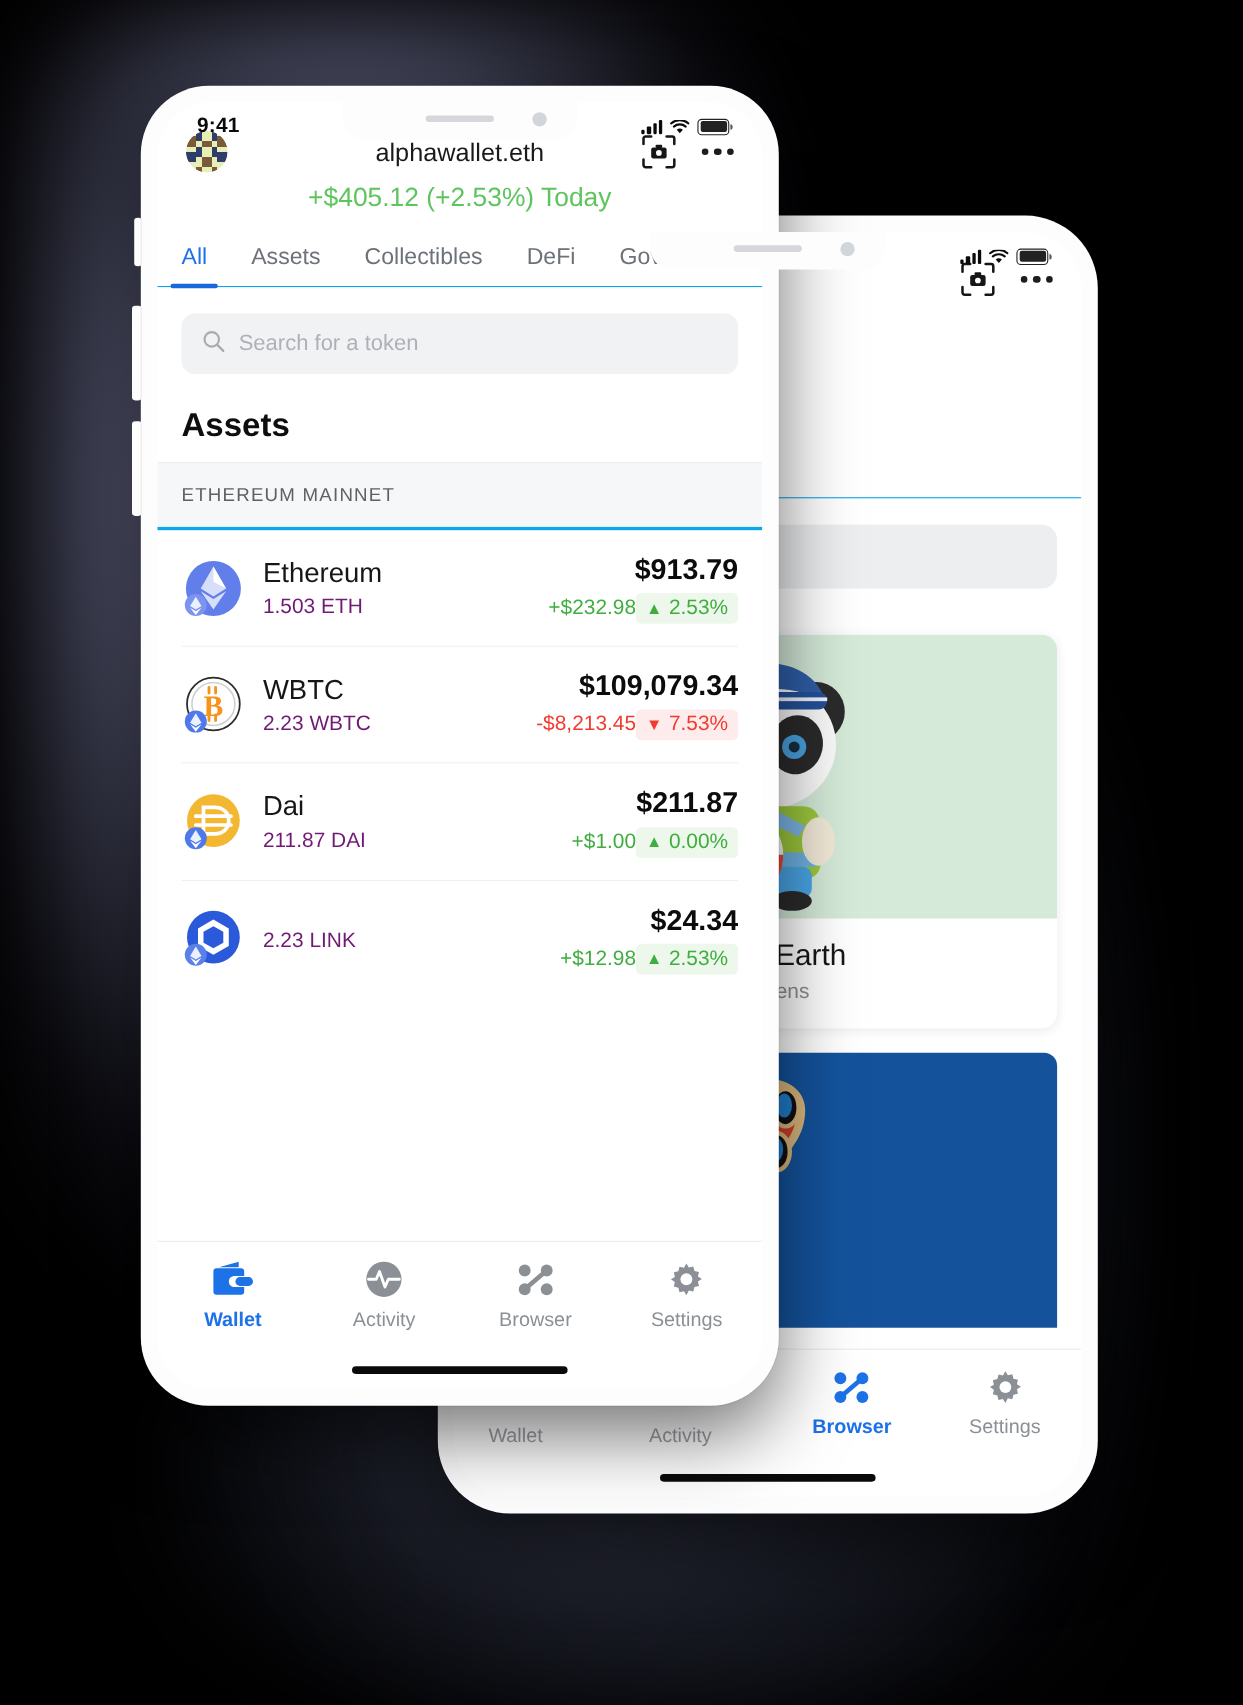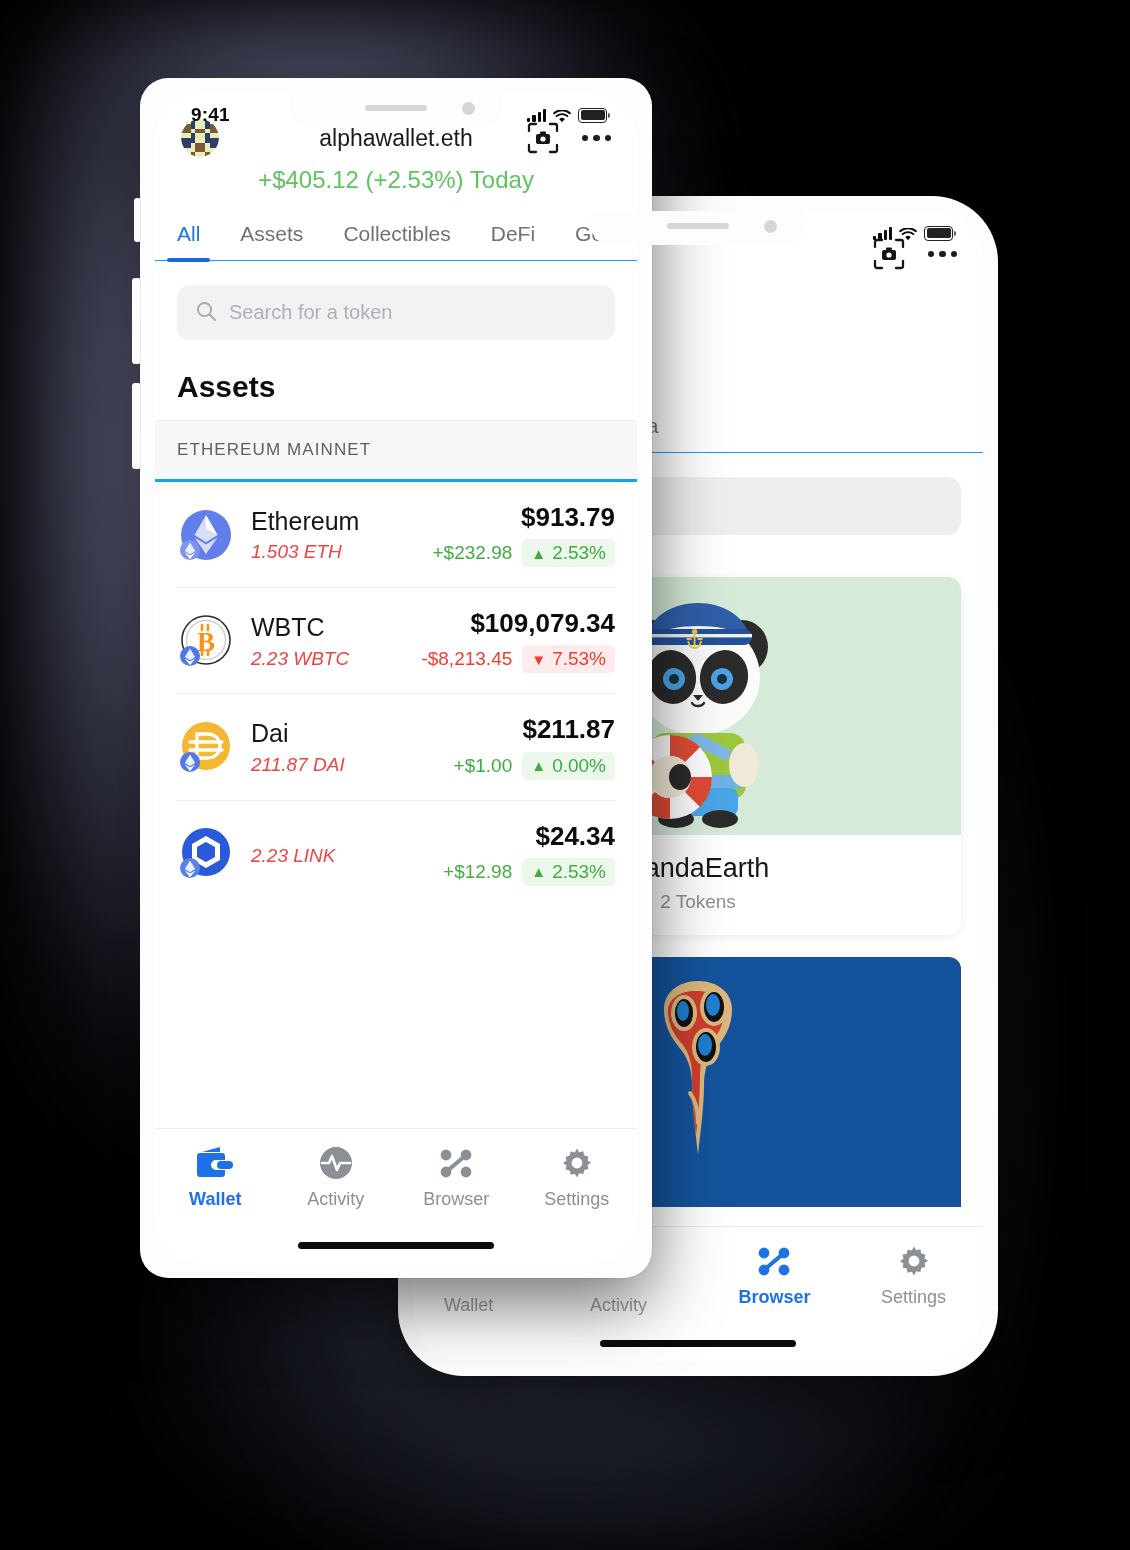--- a/index.html
+++ b/index.html
@@ -35,21 +35,21 @@
     position:absolute;left:15px;top:15px;right:15px;bottom:15px;
     background:#fff;border-radius:48px;overflow:hidden;
   }
   .sidebtn{position:absolute;background:#fdfdfd;border-radius:3px;box-shadow:-1px 0 1px rgba(0,0,0,.08) inset;}
 
   
   #phone-back{left:398px;top:196px;width:600px;height:1180px;border-radius:66px;}
   #phone-back .screen{border-radius:52px;}
 
   
-  #phone-front{left:140px;top:78px;width:512px;height:1200px;border-radius:28px;}
+  #phone-front{left:128px;top:78px;width:580px;height:1200px;}
 
   
   .notch{
     position:absolute;left:50%;transform:translateX(-50%);top:0;
     width:214px;height:34px;background:#fdfdfd;border-radius:0 0 20px 20px;z-index:6;
   }
   .notch .speaker{position:absolute;left:50%;transform:translateX(-50%);top:12px;width:62px;height:6px;border-radius:3px;background:#d5d7db;}
   .notch .cam{position:absolute;right:28px;top:9px;width:13px;height:13px;border-radius:50%;background:#d2d5da;}
 
   .statusbar{position:absolute;left:0;right:0;top:0;height:44px;display:flex;align-items:center;z-index:5;}
@@ -92,24 +92,24 @@
   .netband{background:#f6f7f8;border-top:1px solid #ededee;border-bottom:3px solid #0ea5e9;
            padding:19px 22px;font-size:17px;letter-spacing:1.1px;color:#5d6166;}
 
   
   .rows{padding:0 22px;}
   .row{display:flex;align-items:center;gap:16px;padding:20px 0;border-bottom:1px solid #f0f0f1;}
   .row:last-child{border-bottom:none;}
   .tokicon{width:58px;height:58px;flex:0 0 auto;position:relative;}
   .rowmid{flex:1 1 auto;min-width:0;}
   .tokname{font-size:25px;color:#161616;line-height:1.22;}
-  .tokamt{font-size:19px;color:#ef4444;margin-top:5px;font-style:italic;}
+  .tokamt{font-size:19px;color:#701a75;margin-top:5px;}
   .rowright{text-align:right;flex:0 0 auto;}
   .tokval{font-size:26px;font-weight:700;color:#0c0c0c;line-height:1.2;}
-  .tokdelta{display:flex;align-items:center;justify-content:flex-end;gap:10px;margin-top:6px;}
+  .tokdelta{display:flex;align-items:center;justify-content:flex-end;margin-top:6px;}
   .tokdelta .abs{font-size:19px;}
   .pill{font-size:19px;padding:3px 9px;border-radius:5px;display:inline-flex;align-items:center;gap:6px;}
   .up{color:#3fae3f;} .up .pill{background:#edf7ec;color:#3fae3f;}
   .down{color:#f03c2e;} .down .pill{background:#fdeceb;color:#f03c2e;}
   .tri{font-size:15px;line-height:1;}
 
   
   .tabbar{position:absolute;left:0;right:0;bottom:0;height:118px;border-top:1px solid #ececed;background:#fff;
           display:flex;align-items:flex-start;padding-top:16px;}
   .tbitem{flex:1 1 0;text-align:center;}

